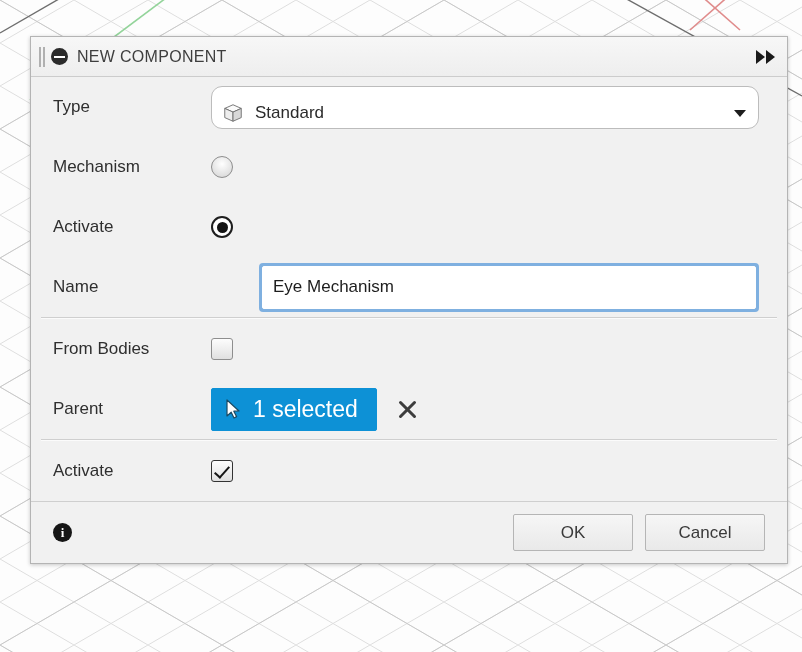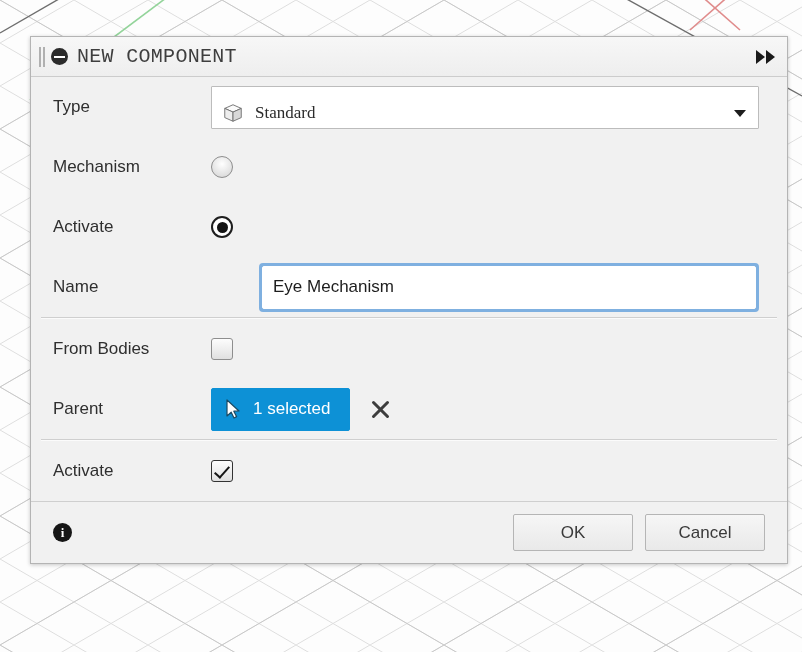--- a/index.html
+++ b/index.html
@@ -84,24 +84,24 @@
   .collapse-icon::before {
     content: "";
     position: absolute;
     left: 3px;
     top: 7.5px;
     width: 11px;
     height: 2px;
     background: #ffffff;
   }
   .dlg-title {
-    font-size: 20px;
+    font-size: 16px;
     color: #3e3e3e;
     letter-spacing: 0.3px;
-    font-family: Liberation Mono, monospace;
+    font-family: Liberation Sans, sans-serif;
     white-space: nowrap;
   }
   .titlebar-spacer { flex: 1; }
   .fastforward-icon {
     display: flex;
     align-items: center;
     cursor: pointer;
     flex: none;
   }
   .fastforward-icon span {
@@ -144,27 +144,26 @@
     margin: 0 10px;
     border-bottom: 1px solid #fbfbfb;
   }
 
   
   .combo {
     flex: 1;
     height: 43px;
     background: #ffffff;
     border: 1px solid #bcbcbc;
-    border-radius: 1px;
+    border-radius: 11px;
     display: flex;
     align-items: center;
     padding: 12px 12px 0 10px;
     box-sizing: border-box;
     cursor: pointer;
-    font-family: Liberation Serif, serif;
   }
   .cube-icon {
     width: 22px;
     height: 22px;
     flex: none;
     margin-right: 11px;
   }
   .combo-text {
     flex: 1;
     font-size: 17px;
@@ -259,21 +258,21 @@
   
   .select-btn {
     height: 43px;
     background: #0d91d6;
     border: 1px solid #0d91d6;
     border-radius: 2px;
     display: flex;
     align-items: center;
     padding: 0 18px 0 14px;
     color: #ffffff;
-    font-size: 17px;
+    font-size: 23px;
     cursor: pointer;
     box-sizing: border-box;
   }
   .cursor-icon {
     width: 16px;
     height: 20px;
     margin-right: 11px;
     flex: none;
   }
   .clear-x {

